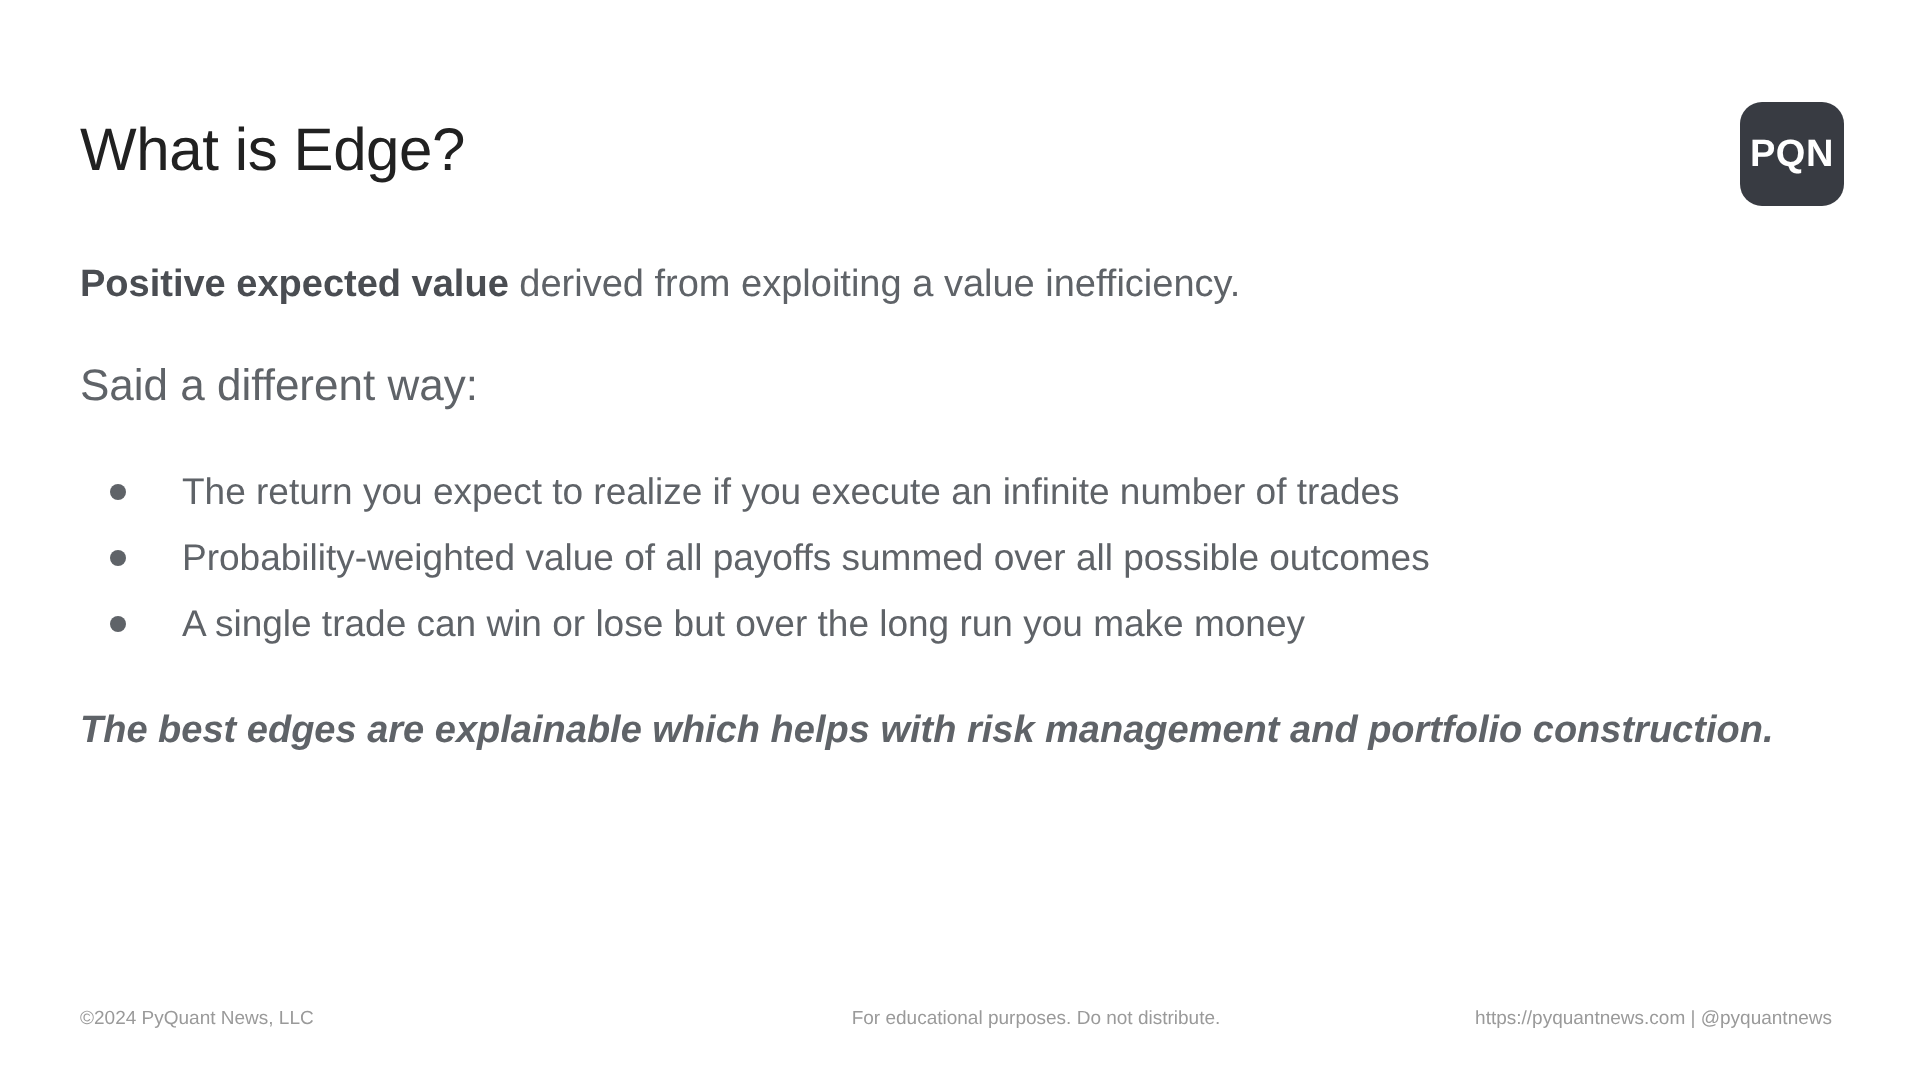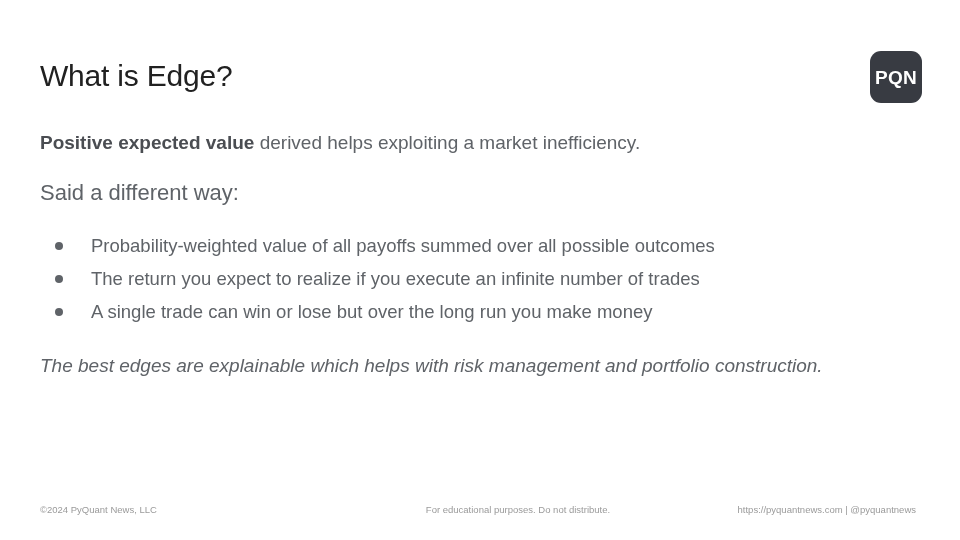--- a/index.html
+++ b/index.html
@@ -105,21 +105,21 @@
     background: #5f6368;
   }
 
   .closing-para {
     font-size: 19px;
     color: #5f6368;
     line-height: 32px;
     font-style: italic;
     margin: 22px 0 0 0;
     width: 870px;
-    font-weight: 400;
+    font-weight: 700;
   }
 
   
   .footer {
     position: absolute;
     left: 0;
     right: 0;
     top: 503px;
     height: 16px;
     padding: 0 40px;
@@ -155,33 +155,33 @@
 
   <h1 class="slide-title">What is Edge?</h1>
 
   <div class="logo-badge">
     <span class="logo-text">PQN</span>
   </div>
 
   <div class="body-block">
 
     <p class="lead-para">
-      <span class="lead-strong">Positive expected value</span><span> derived helps exploiting a market inefficiency.</span>
+      <span class="lead-strong">Positive expected value</span><span> derived from exploiting a value inefficiency.</span>
     </p>
 
     <p class="said-line">Said a different way:</p>
 
     <ul class="bullet-list">
       <li>
         <span class="bullet-dot"></span>
-        <span>Probability-weighted value of all payoffs summed over all possible outcomes</span>
+        <span>The return you expect to realize if you execute an infinite number of trades</span>
       </li>
       <li>
         <span class="bullet-dot"></span>
-        <span>The return you expect to realize if you execute an infinite number of trades</span>
+        <span>Probability-weighted value of all payoffs summed over all possible outcomes</span>
       </li>
       <li>
         <span class="bullet-dot"></span>
         <span>A single trade can win or lose but over the long run you make money</span>
       </li>
     </ul>
 
     <p class="closing-para">The best edges are explainable which helps with risk management and portfolio construction.</p>
 
   </div>

